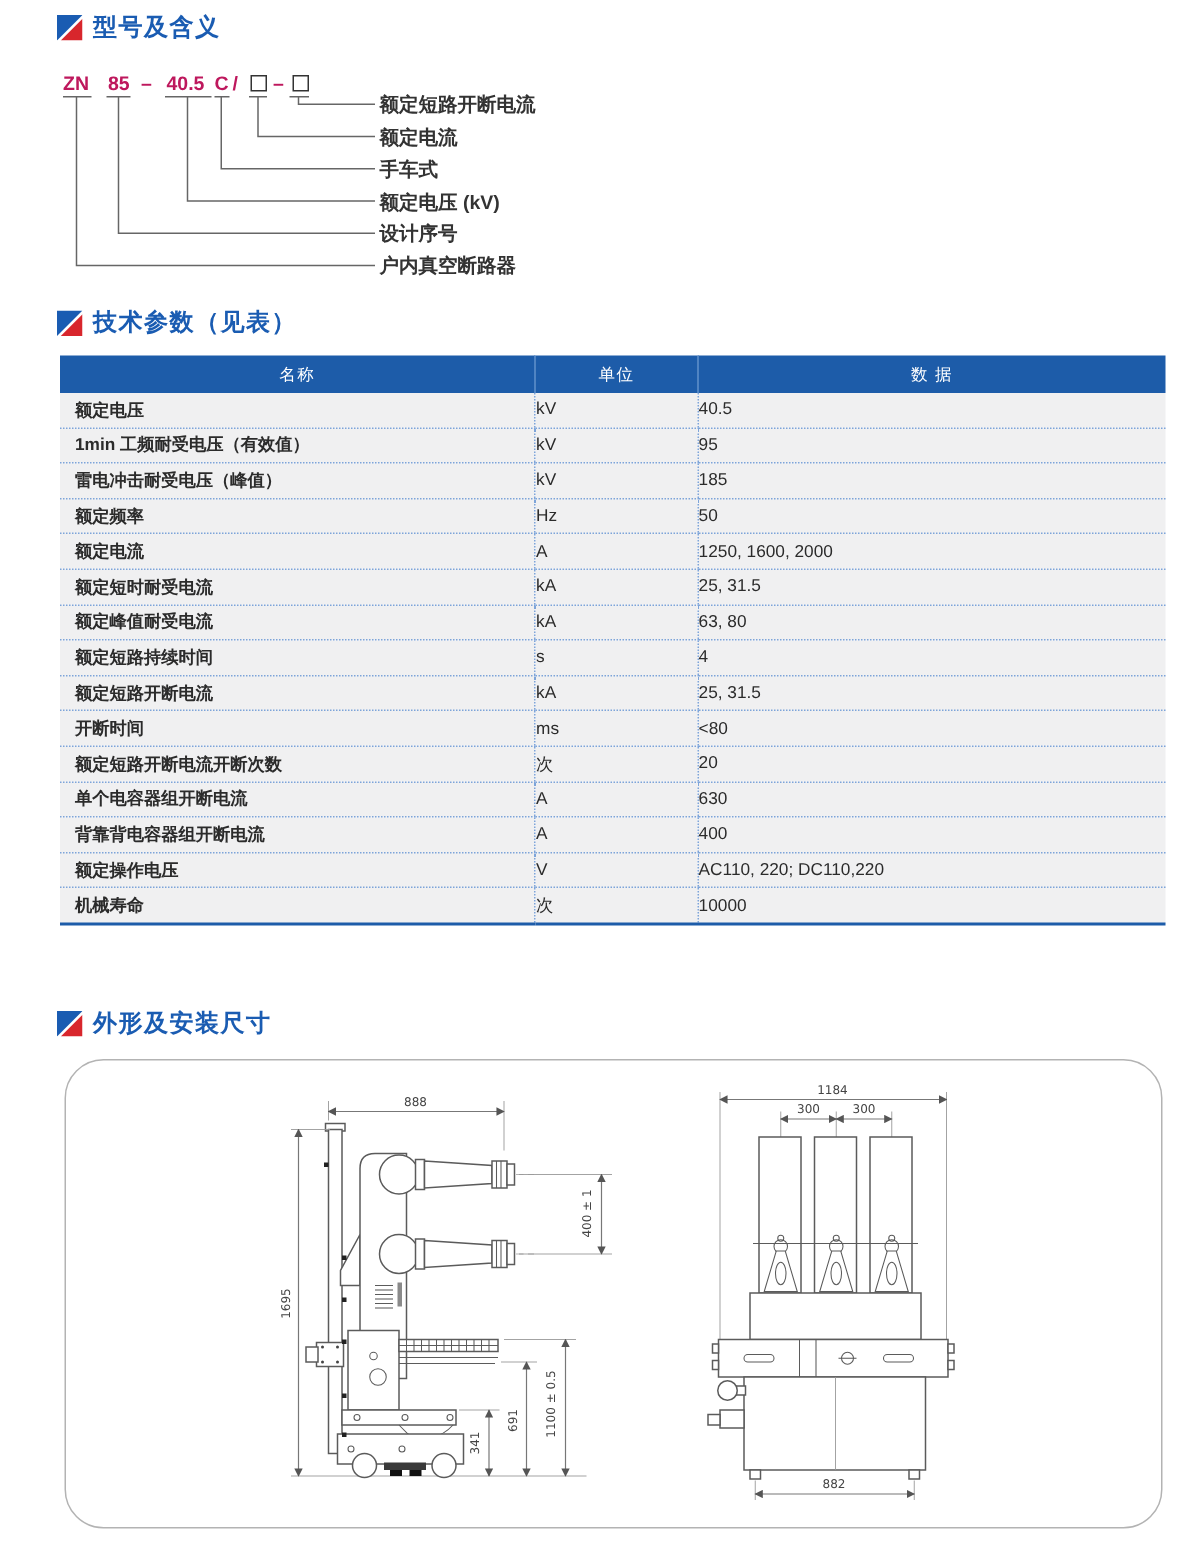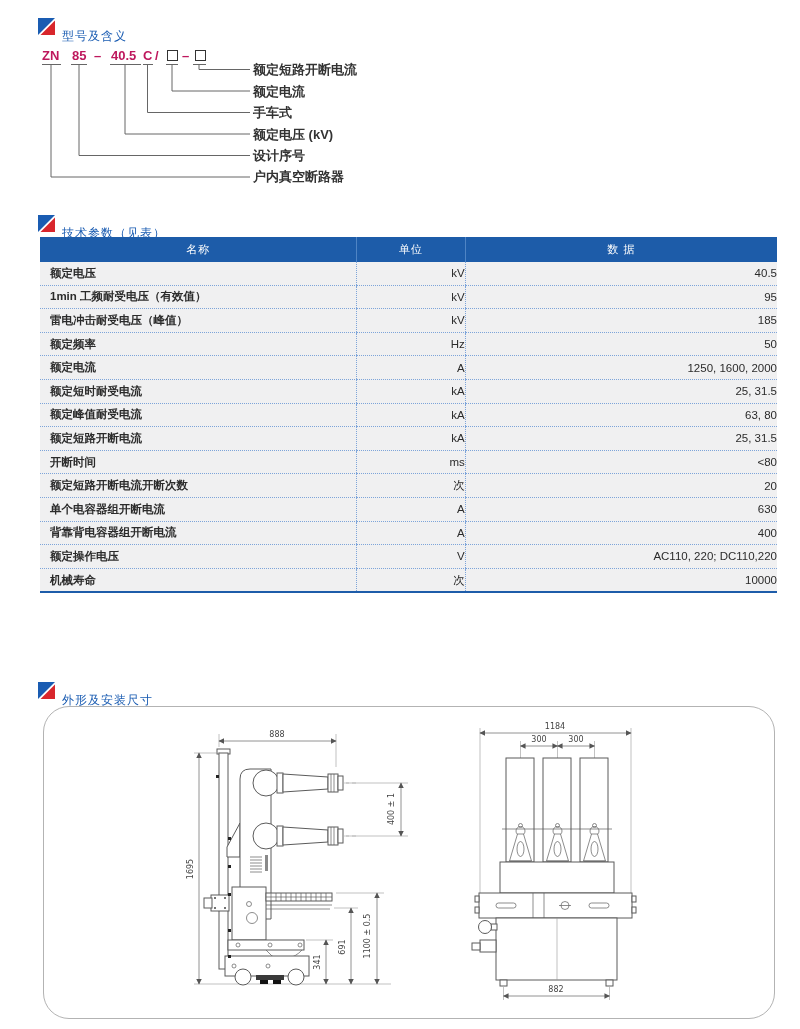--- a/index.html
+++ b/index.html
@@ -1,32 +1,32 @@
 <!DOCTYPE html>
 <html><head>
 <meta charset="utf-8">
 <style>
   html,body{margin:0;padding:0;background:#fff;}
   #page{position:relative;width:800px;height:1029px;background:#ffffff;overflow:hidden;
         font-family:"Liberation Sans","DejaVu Sans",sans-serif;color:#2b2b2b;}
   
   .sec-head{position:absolute;display:flex;align-items:center;gap:7px;}
-  .sec-head .ttl{font-size:12px;font-weight:normal;color:#1a5cb2;letter-spacing:1px;margin-top:20px;}
+  .sec-head .ttl{font-size:16px;font-weight:bold;color:#1a5cb2;letter-spacing:1px;}
   .flag{width:17px;height:17px;display:block;}
   
   .tok{position:absolute;font-size:13px;font-weight:bold;color:#be185d;white-space:nowrap;}
   .sq{position:absolute;width:9px;height:9px;border:1.6px solid #333;background:#fff;}
   .mlabel{position:absolute;left:253px;font-size:13px;font-weight:bold;color:#333;white-space:nowrap;line-height:15px;}
   
   #ptable{position:absolute;left:40px;top:237px;width:737px;border-collapse:collapse;table-layout:fixed;}
   #ptable th{background:#1d5ca9;color:#ffffff;font-weight:normal;font-size:11px;height:25px;
              border-left:1px solid #4f84c4;padding:0;text-align:center;letter-spacing:1px;}
   #ptable th:first-child{border-left:none;}
   #ptable td{background:#f0f0f1;border-bottom:1px dotted #7da4d9;border-left:1px dotted #7da4d9;
-             font-size:11.5px;height:22.6px;padding:0;text-align:right;color:#2b2b2b;}
+             font-size:11.5px;height:22.6px;padding:0;text-align:left;color:#2b2b2b;}
   #ptable td:first-child{border-left:none;text-align:left;padding-left:10px;font-weight:bold;}
   #ptable tr:last-child td{border-bottom:2px solid #1d5ca9;}
   
   #draw-panel{position:absolute;left:43px;top:706px;width:732px;height:313px;
               border:1px solid #b3b3b3;border-radius:26px;background:#fff;box-sizing:border-box;}
   .dimtxt{font-size:8px;fill:#444;font-family:"DejaVu Sans",sans-serif;}
   .obj{fill:#ffffff;stroke:#5b5b5b;stroke-width:1;}
   .thin{fill:none;stroke:#5b5b5b;stroke-width:0.7;}
   .dim{stroke:#777;stroke-width:0.8;fill:none;}
   .ext{stroke:#999;stroke-width:0.6;fill:none;}
@@ -132,20 +132,25 @@
         </tr>
       <tr>
           <td>额定短时耐受电流</td>
           <td>kA</td>
           <td>25, 31.5</td>
         </tr>
       <tr>
           <td>额定峰值耐受电流</td>
           <td>kA</td>
           <td>63, 80</td>
+        </tr>
+      <tr>
+          <td>额定短路持续时间</td>
+          <td>s</td>
+          <td>4</td>
         </tr>
       <tr>
           <td>额定短路开断电流</td>
           <td>kA</td>
           <td>25, 31.5</td>
         </tr>
       <tr>
           <td>开断时间</td>
           <td>ms</td>
           <td>&lt;80</td>

